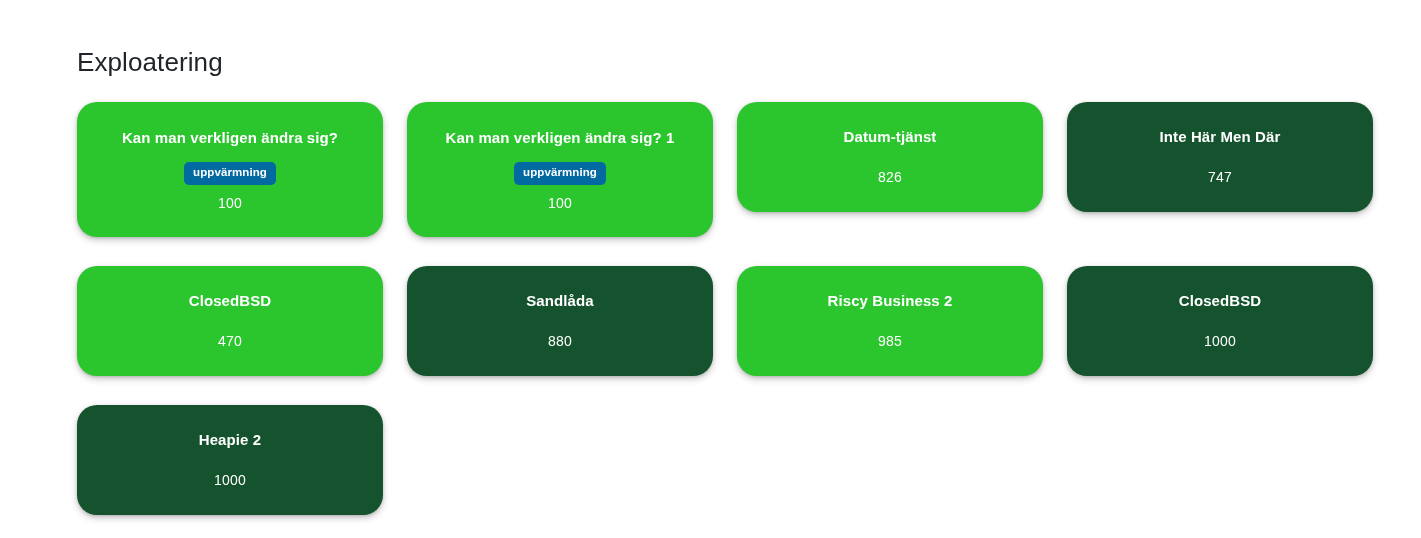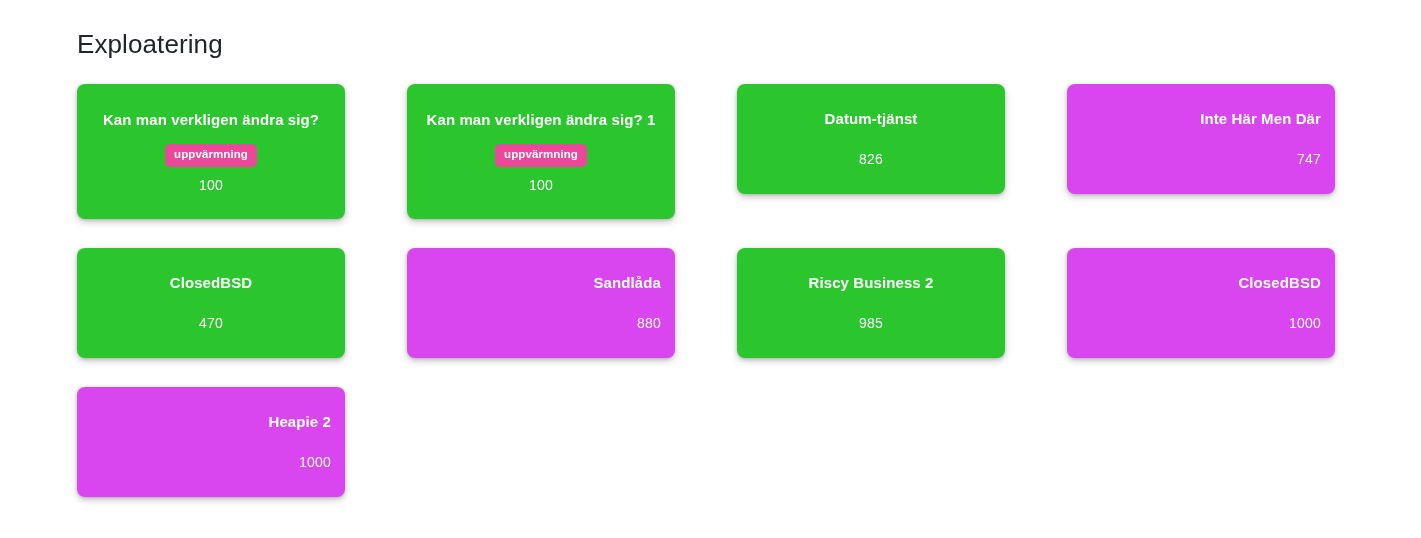--- a/index.html
+++ b/index.html
@@ -20,54 +20,53 @@
     height: 538px;
     box-sizing: border-box;
     padding: 0 0 0 77px;
   }
   .page-title {
     font-size: 26px;
     font-weight: 400;
     color: #212529;
     letter-spacing: 0.1px;
     margin: 0;
-    padding-top: 27px;
+    padding-top: 45px;
     line-height: 34px;
   }
   .card-grid {
     display: grid;
     grid-template-columns: repeat(4, 306px);
     column-gap: 24px;
     row-gap: 29px;
     margin-top: 23px;
     align-items: start;
   }
   .card {
     position: relative;
     box-sizing: border-box;
-    width: 268px;
+    width: 306px;
     min-height: 110px;
-    border-radius: 8px;
+    border-radius: 20px;
     display: flex;
     flex-direction: column;
     align-items: center;
     justify-content: center;
     padding: 20px 14px 20px 14px;
     color: #ffffff;
     text-align: center;
     box-shadow: 0 3px 7px rgba(0,0,0,0.22), 0 1px 3px rgba(0,0,0,0.14);
     cursor: pointer;
     overflow: hidden;
   }
   .card.green {
     background: #2bc62e;
   }
   .card.navy {
-    background: #d946ef;
-    align-items: flex-end;
+    background: #14532d;
   }
   .card.has-badge {
     min-height: 135px;
     padding-top: 24px;
     padding-bottom: 22px;
   }
   .card-title {
     font-size: 15px;
     font-weight: 700;
     line-height: 20px;
@@ -75,21 +74,21 @@
     margin: 0;
   }
   .card .card-title {
     margin-bottom: 20px;
   }
   .card.has-badge .card-title {
     margin-bottom: 14px;
   }
   .card-badge {
     display: inline-block;
-    background: #ec4899;
+    background: #0369a1;
     color: #ffffff;
     font-size: 11.5px;
     font-weight: 700;
     line-height: 1;
     padding: 5px 9px 6px 9px;
     border-radius: 5px;
     letter-spacing: 0.1px;
     margin-bottom: 8px;
   }
   .card-score {

